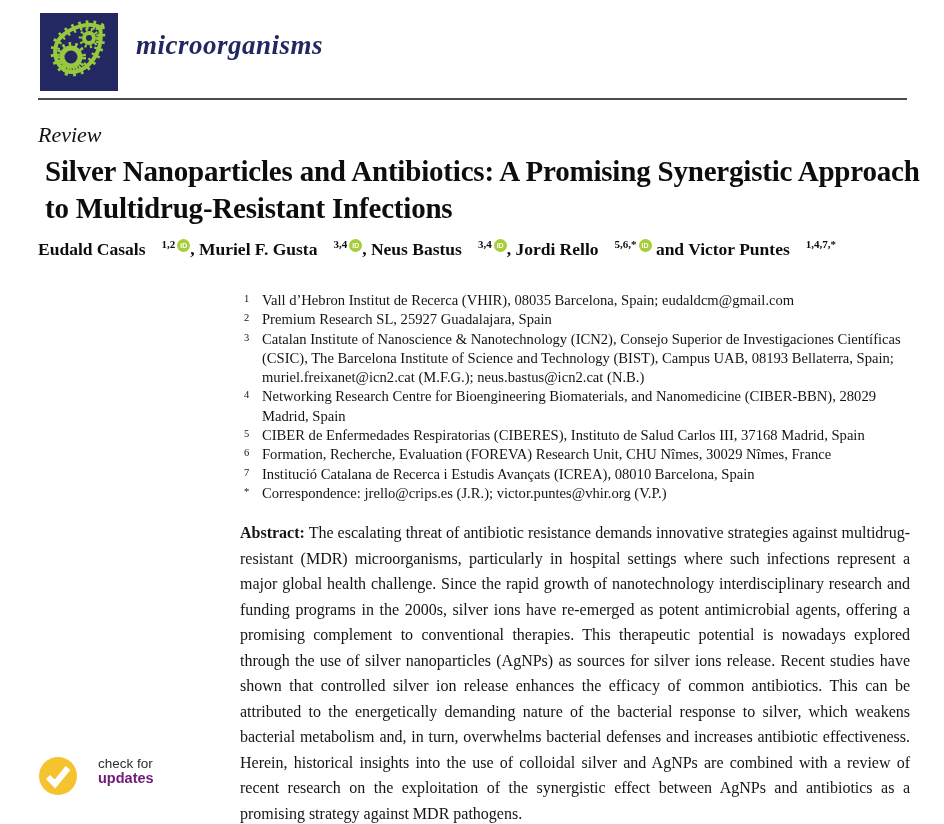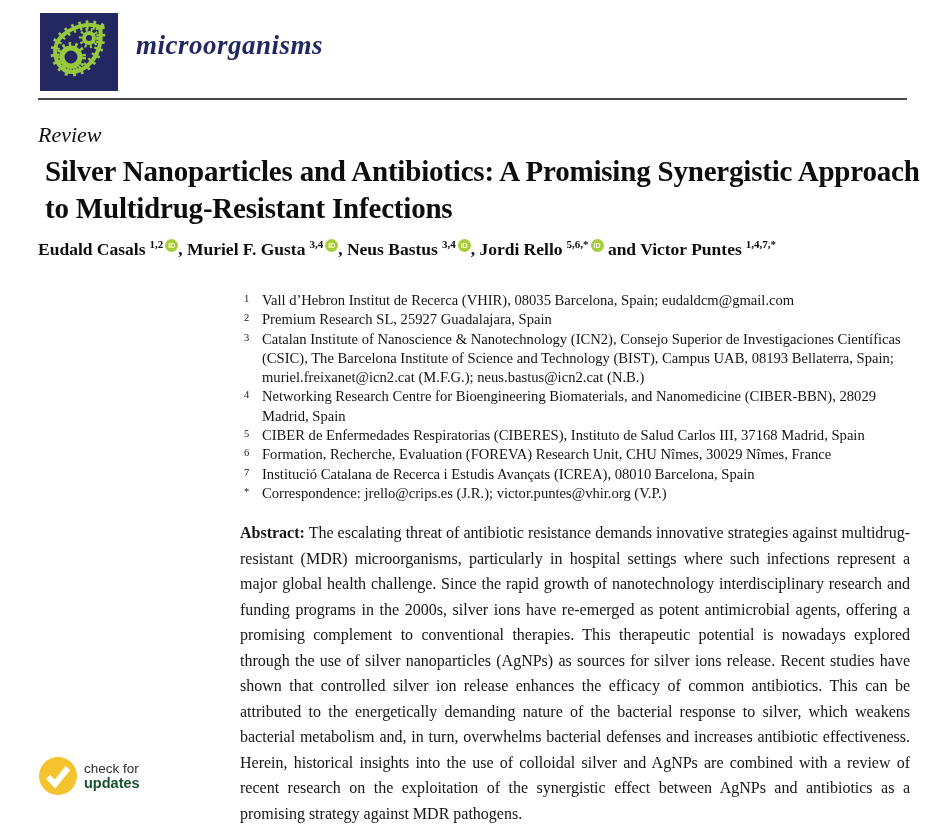--- a/index.html
+++ b/index.html
@@ -39,21 +39,21 @@
   }
   .title{
     position:absolute;left:38px;top:146px;width:880px;margin:7px;
     font-size:29px;font-weight:bold;line-height:37px;color:#0d0d0d;
     letter-spacing:-.2px;
   }
   .authors{
     position:absolute;left:38px;top:238px;width:890px;
     font-size:17.5px;font-weight:bold;color:#0d0d0d;
   }
-  .authors sup{font-size:11px;font-weight:bold;margin-left:4px;}
+  .authors sup{font-size:11px;font-weight:bold;margin-left:16px;}
   .sep{white-space:pre;}
   .orcid{
     display:inline-block;width:13px;height:13px;border-radius:50%;
     background:#A6CE39;color:#fff;text-align:center;
     font-family:"Liberation Sans",sans-serif;font-size:7px;font-weight:bold;
     line-height:13px;vertical-align:super;margin-left:2px;cursor:pointer;
   }
   
   .affiliations{
     position:absolute;left:244px;top:291px;width:672px;
@@ -67,28 +67,28 @@
   .aff-text{flex:1;}
   
   .abstract{
     position:absolute;left:240px;top:520px;width:670px;
     font-size:16px;line-height:25.5px;text-align:justify;color:#141414;
   }
   .abs-label{font-weight:bold;}
   
   .crossmark{
     position:absolute;left:38px;top:756px;
-    display:flex;align-items:center;gap:6px;cursor:pointer;
+    display:flex;align-items:flex-start;gap:20px;cursor:pointer;
   }
   .cm-text{
     font-family:"Liberation Sans","DejaVu Sans",sans-serif;
     font-size:13.5px;line-height:15px;color:#2e2e2e;
     display:flex;flex-direction:column;
   }
-  .cm-text strong{font-size:14.5px;color:#14532d;}
+  .cm-text strong{font-size:14.5px;color:#701a75;}
   .editor{
     position:absolute;left:36px;top:800px;
     font-size:15.5px;color:#111;
   }
 </style>
 </head>
 <body>
 
 <div class="page">
 

